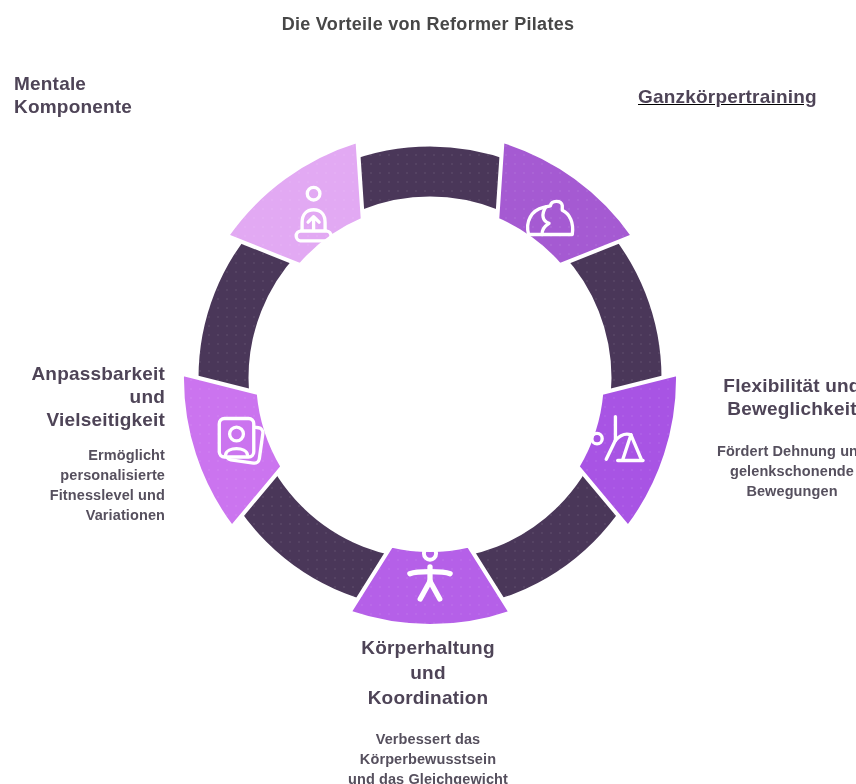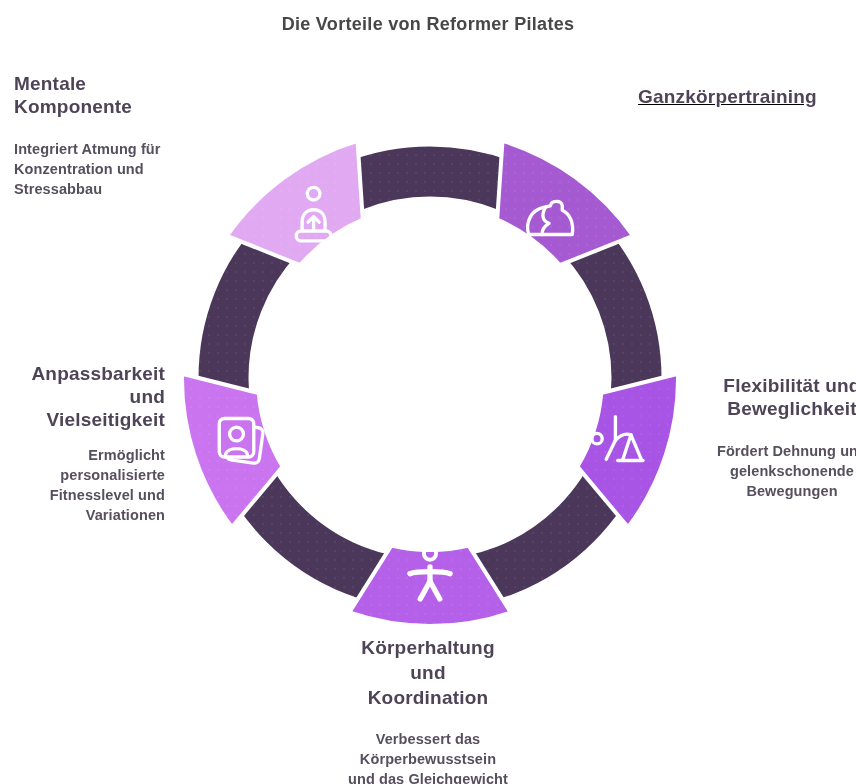--- a/index.html
+++ b/index.html
@@ -96,23 +96,20 @@
           <rect x="12.5" y="14" width="30" height="33.5" rx="4.5" fill="#cb74ef"></rect>
           <circle cx="27.5" cy="27.5" r="6"></circle>
           <path d="M18 45.5 C19 38.5 36 38.5 37 45.5"></path>
         </g>
       </g>
     </svg>
 
   <div class="info-block block-mentale">
     <div class="info-heading">Mentale
 Komponente</div>
-    <div class="info-body">Integriert Atmung für
-Konzentration und
-Stressabbau</div>
   </div>
 
   <div class="info-block block-ganz">
     <div class="info-heading">Ganzkörpertraining</div>
   </div>
 
   <div class="info-block block-flex">
     <div class="info-heading">Flexibilität und
 Beweglichkeit</div>
     <div class="info-body">Fördert Dehnung und

